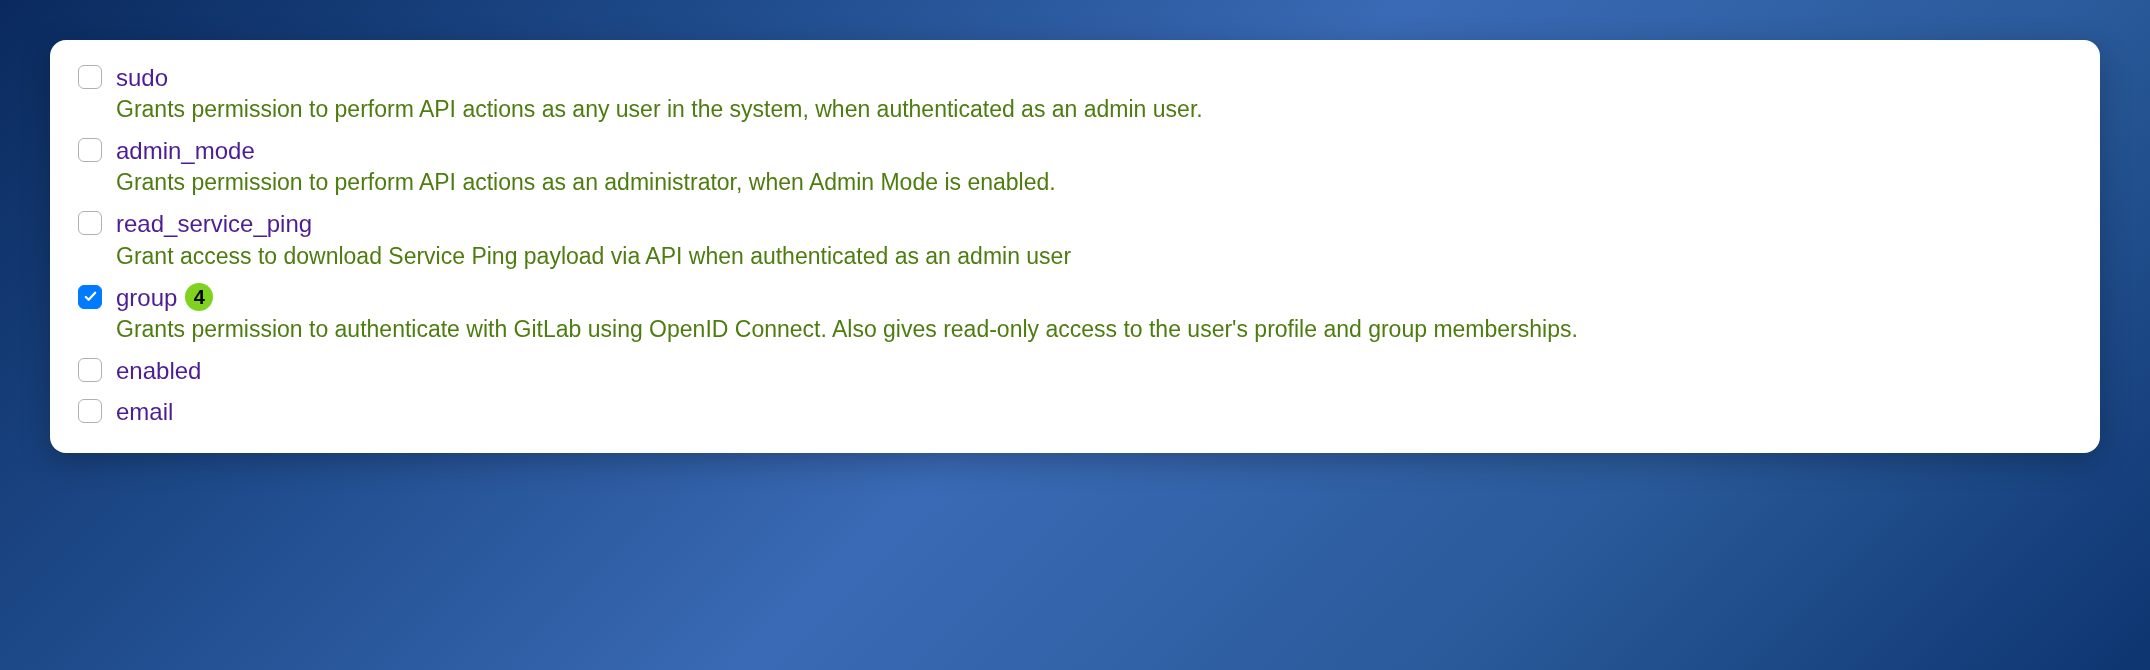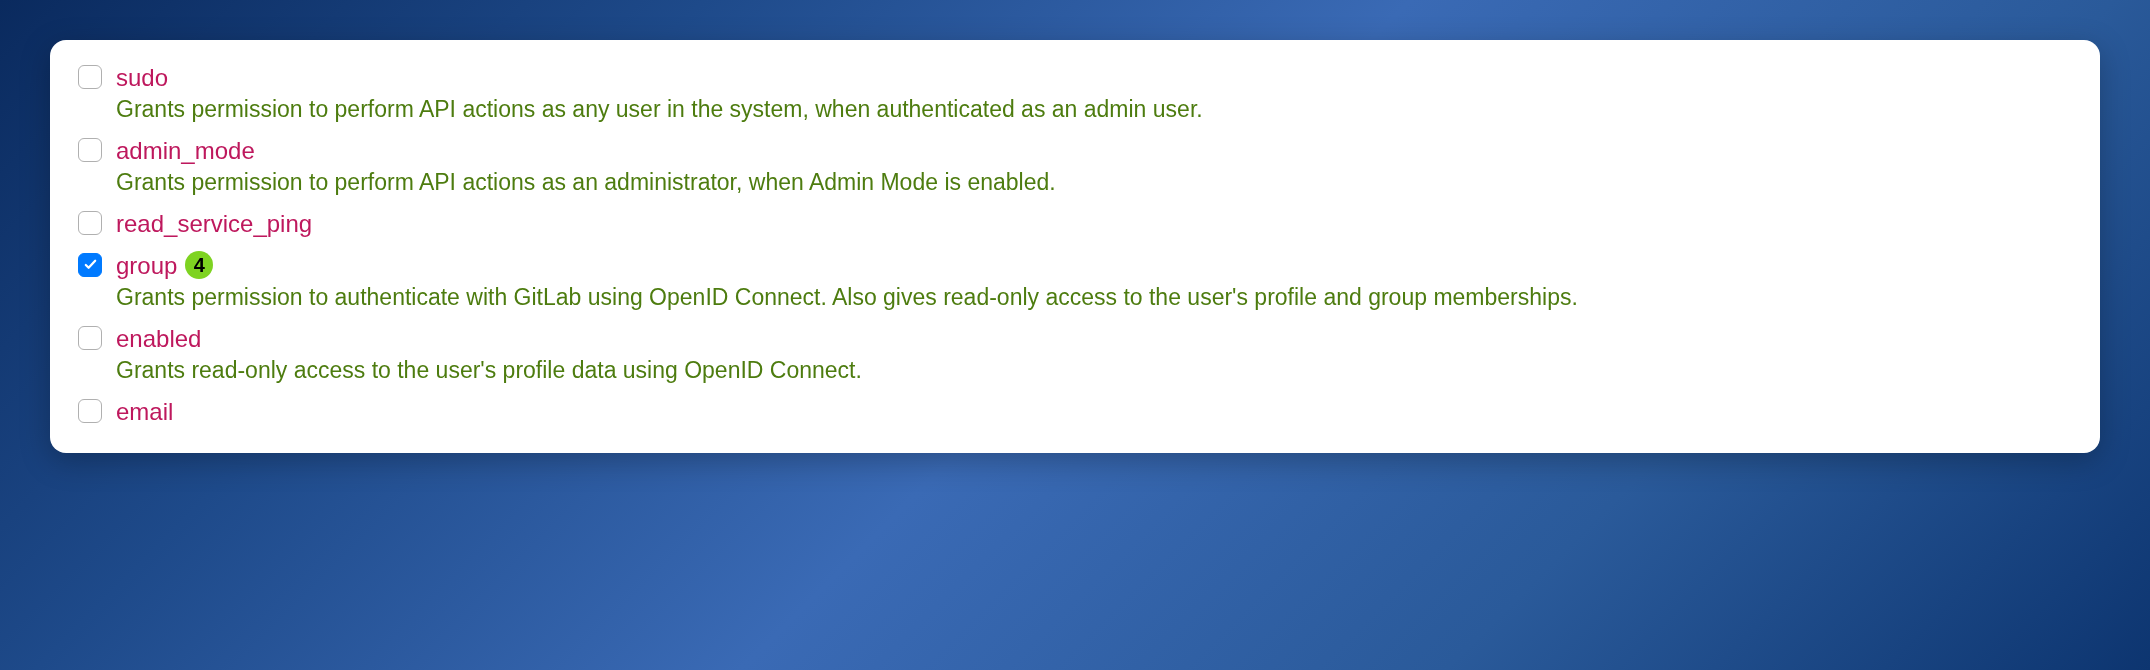--- a/index.html
+++ b/index.html
@@ -60,21 +60,21 @@
       min-width: 0;
     }
     .scope-label-row {
       display: flex;
       align-items: center;
       gap: 8px;
     }
     .scope-label {
       font-size: 24px;
       font-weight: 400;
-      color: #be185d;
+      color: #4c1d95;
       line-height: 1.3;
     }
     .scope-description {
       font-size: 23px;
       font-weight: 400;
       color: #4d7c0f;
       line-height: 1.35;
       margin-top: 1px;
     }
     .badge {
@@ -121,20 +121,21 @@
   </div>
 
   <div class="scope-item">
     <div class="checkbox">
       
     </div>
     <div class="scope-content">
       <div class="scope-label-row">
         <span class="scope-label">read_service_ping</span>
       </div>
+      <div class="scope-description">Grant access to download Service Ping payload via API when authenticated as an admin user</div>
     </div>
   </div>
 
   <div class="scope-item">
     <div class="checkbox checked">
       <svg viewBox="0 0 16 16">
           <path fill="none" stroke="#fff" stroke-width="2.4" stroke-linecap="round" stroke-linejoin="round" d="M3 8.5l3 3 7-7.5"></path>
         </svg>
     </div>
     <div class="scope-content">
@@ -147,21 +148,20 @@
   </div>
 
   <div class="scope-item">
     <div class="checkbox">
       
     </div>
     <div class="scope-content">
       <div class="scope-label-row">
         <span class="scope-label">enabled</span>
       </div>
-      <div class="scope-description">Grants read-only access to the user's profile data using OpenID Connect.</div>
     </div>
   </div>
 
   <div class="scope-item">
     <div class="checkbox">
       
     </div>
     <div class="scope-content">
       <div class="scope-label-row">
         <span class="scope-label">email</span>

